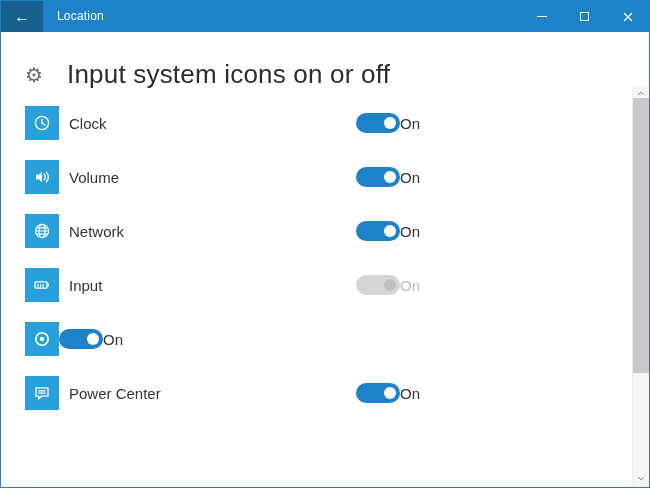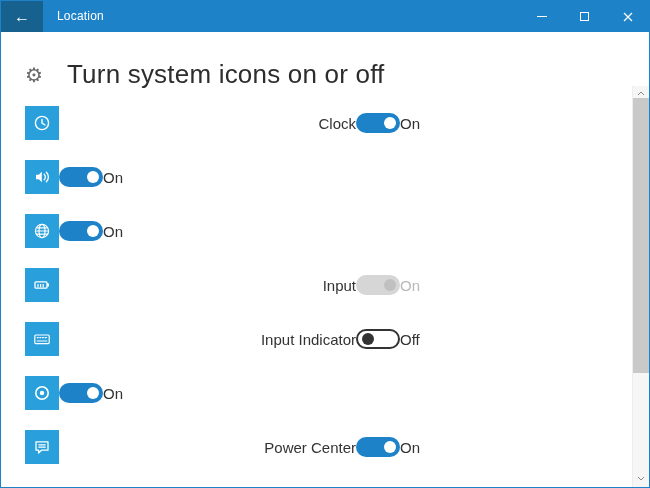--- a/index.html
+++ b/index.html
@@ -25,21 +25,21 @@
   
   .page-header {
     display:flex; align-items:center; padding:18px 0 0 24px; height:67px;
   }
   .gear { font-size:20px; color:#6a6a6a; width:34px; text-align:left; }
   .page-title {
     font-size:26px; font-weight:300; color:#2d2d2d; letter-spacing:.2px;
     margin-left:8px;
   }
   
-  .rows { margin:7px 0 0 24px;text-align:right; }
+  .rows { margin:7px 0 0 24px; }
   .row { display:flex; align-items:center; height:34px; margin-bottom:20px; }
   .tile {
     width:34px; height:34px; background:var(--tile_blue,#29a0db);
     display:flex; align-items:center; justify-content:center; flex:0 0 34px;
   }
   .tile svg { display:block; }
   .label { flex:0 0 287px; margin-left:10px; font-size:15px; color:#333; }
   .toggle {
     position:relative; width:44px; height:20px; border-radius:10px; cursor:pointer; flex:0 0 44px;
   }
@@ -88,21 +88,21 @@
       <div class="win-btn">
         <svg width="10" height="10" viewBox="0 0 10 10">
             <path d="M1 1l8 8M9 1L1 9" stroke="#fff" stroke-width="1.2"></path>
           </svg>
       </div>
     </div>
   </div>
 
   <div class="page-header">
     <span class="gear">⚙</span>
-    <span class="page-title">Turn system icons on or off</span>
+    <span class="page-title">Input system icons on or off</span>
   </div>
 
   <div class="rows">
 
     <div class="row">
       <div class="tile">
         <svg width="20" height="20" viewBox="0 0 20 20" fill="none" stroke="#fff" stroke-width="1.4">
           <circle cx="10" cy="10" r="6.6"></circle>
             <path d="M10 6.4v3.8l3 1.8" stroke-linecap="round"></path>
         </svg>
@@ -114,34 +114,36 @@
       <span class="state">On</span>
     </div>
 
     <div class="row">
       <div class="tile">
         <svg width="20" height="20" viewBox="0 0 20 20">
           <path d="M4 7.8v4.4h2.8l3 3V4.8l-3 3z" fill="#fff"></path>
           <path d="M12.2 7.3a3.8 3.8 0 010 5.4M14.4 5.2a6.8 6.8 0 010 9.6" stroke="#fff" stroke-width="1.3" fill="none" stroke-linecap="round"></path>
         </svg>
       </div>
+      <span class="label">Volume</span>
       <div class="toggle on">
           <div class="knob"></div>
         </div>
       <span class="state">On</span>
     </div>
 
     <div class="row">
       <div class="tile">
         <svg width="20" height="20" viewBox="0 0 20 20" fill="none" stroke="#fff" stroke-width="1.2">
           <circle cx="10" cy="10" r="6.6"></circle>
             <ellipse cx="10" cy="10" rx="3" ry="6.6"></ellipse>
             <path d="M3.6 10h12.8M4.4 6.8h11.2M4.4 13.2h11.2"></path>
         </svg>
       </div>
+      <span class="label">Network</span>
       <div class="toggle on">
           <div class="knob"></div>
         </div>
       <span class="state">On</span>
     </div>
 
     <div class="row disabled-row">
       <div class="tile">
         <svg width="20" height="20" viewBox="0 0 20 20" fill="none" stroke="#fff" stroke-width="1.3">
           <rect x="3" y="6.8" width="12" height="6.4" rx="1"></rect>
@@ -149,33 +151,20 @@
           <path d="M6 9v3.2M8.6 9v3.2M11.2 9v3.2" stroke-width="1.2"></path>
         </svg>
       </div>
       <span class="label">Input</span>
       <div class="toggle disabled">
           <div class="knob"></div>
         </div>
       <span class="state">On</span>
     </div>
 
-    <div class="row">
-      <div class="tile">
-        <svg width="20" height="20" viewBox="0 0 20 20" fill="none" stroke="#fff" stroke-width="1.2">
-          <rect x="2.8" y="6" width="14.4" height="8.6" rx="1"></rect>
-          <path d="M5.2 8.6h1M7.8 8.6h1M10.4 8.6h1M13 8.6h1.4M5.2 12h9.6" stroke-linecap="round"></path>
-        </svg>
-      </div>
-      <span class="label">Input Indicator</span>
-      <div class="toggle off">
-          <div class="knob"></div>
-        </div>
-      <span class="state">Off</span>
-    </div>
 
     <div class="row">
       <div class="tile">
         <svg width="20" height="20" viewBox="0 0 20 20">
           <circle cx="10" cy="10" r="6.2" fill="none" stroke="#fff" stroke-width="1.6"></circle>
           <circle cx="10" cy="10" r="2.2" fill="#fff"></circle>
         </svg>
       </div>
       <div class="toggle on">
           <div class="knob"></div>

